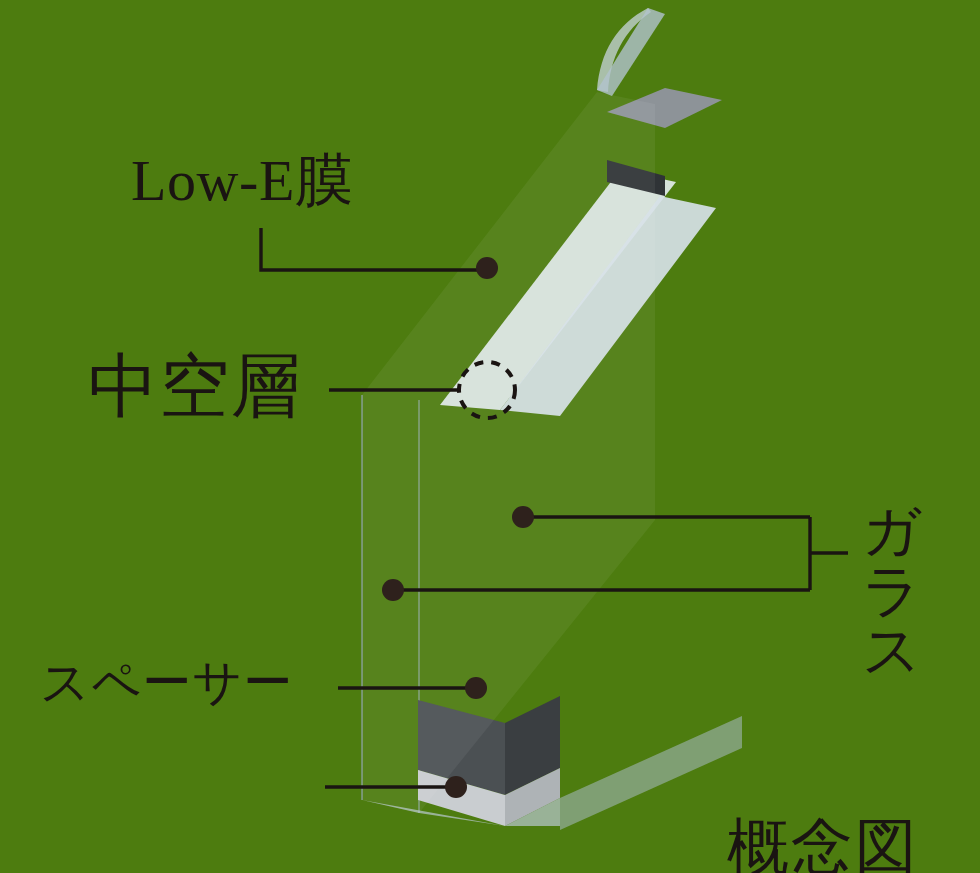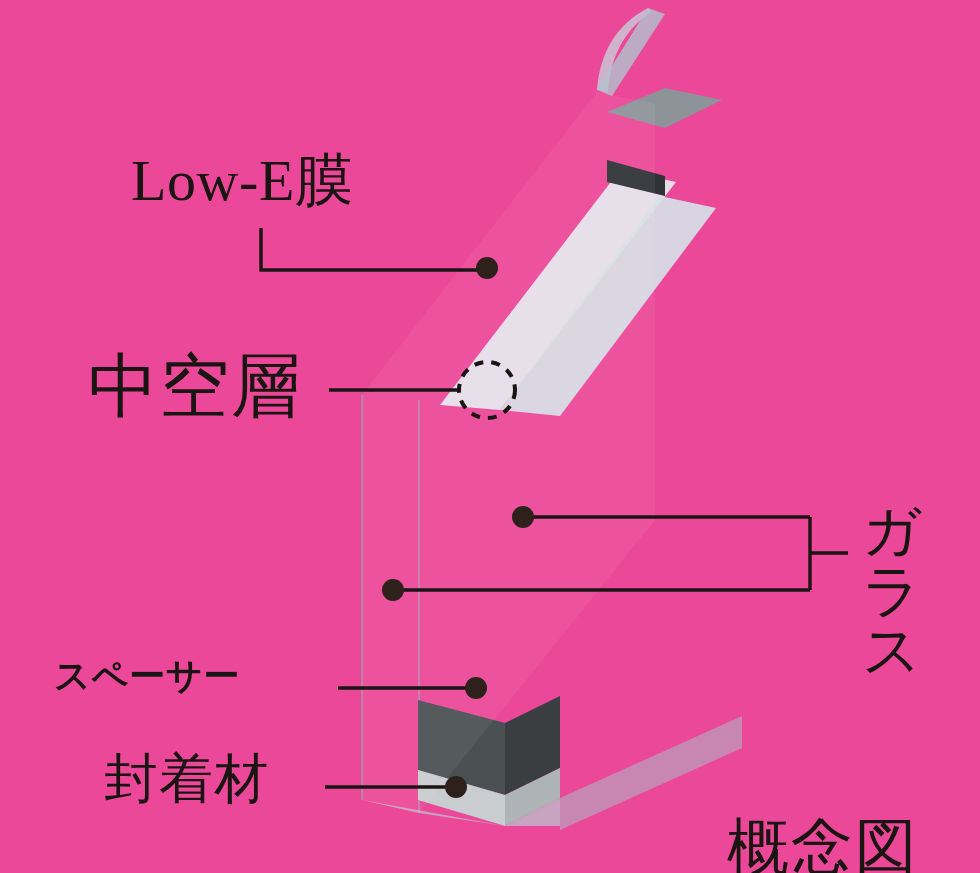--- a/index.html
+++ b/index.html
@@ -7,41 +7,41 @@
     padding: 0;
     background: #ffffff;
   }
   body {
     font-family: "Liberation Serif", "DejaVu Serif", serif;
   }
   #stage {
     position: relative;
     width: 980px;
     height: 873px;
-    background: #ec4899;
+    background: #4d7c0f;
     overflow: hidden;
   }
   #art {
     position: absolute;
     left: 0;
     top: 0;
     width: 980px;
     height: 873px;
   }
   .lbl {
     position: absolute;
     color: #1a1412;
     font-family: "Liberation Serif", "DejaVu Serif", serif;
     white-space: nowrap;
     line-height: 1;
     letter-spacing: 0.02em;
   }
   .lbl-lowe  { left: 131px; top: 152px; font-size: 58px; letter-spacing: 0.01em; }
   .lbl-cav   { left: 88px;  top: 352px; font-size: 70px; }
-  .lbl-spa   { left: 54px;  top: 658px; font-size: 36px; font-weight: bold; }
+  .lbl-spa   { left: 40px;  top: 658px; font-size: 49px; }
   .lbl-seal  { left: 104px; top: 752px; font-size: 54px; }
   .lbl-cap   { left: 727px; top: 795px; font-size: 62px; letter-spacing: 0.03em; margin-top: 21px; }
   .lbl-glass {
     left: 862px; top: 462px;
     font-size: 58px;
     writing-mode: vertical-rl;
     text-orientation: upright;
     line-height: 1.02;
     letter-spacing: 0.02em;
   }
@@ -247,16 +247,15 @@
       <circle cx="393" cy="590" r="11"></circle>
       <circle cx="476" cy="688" r="11"></circle>
       <circle cx="456" cy="787" r="11"></circle>
     </g>
   </svg>
 
   <div class="lbl lbl-lowe">Low-E膜</div>
   <div class="lbl lbl-cav">中空層</div>
   <div class="lbl lbl-glass">ガラス</div>
   <div class="lbl lbl-spa">スペーサー</div>
-  <div class="lbl lbl-seal">封着材</div>
   <div class="lbl lbl-cap">概念図</div>
 
 </div>
 
 </body></html>

